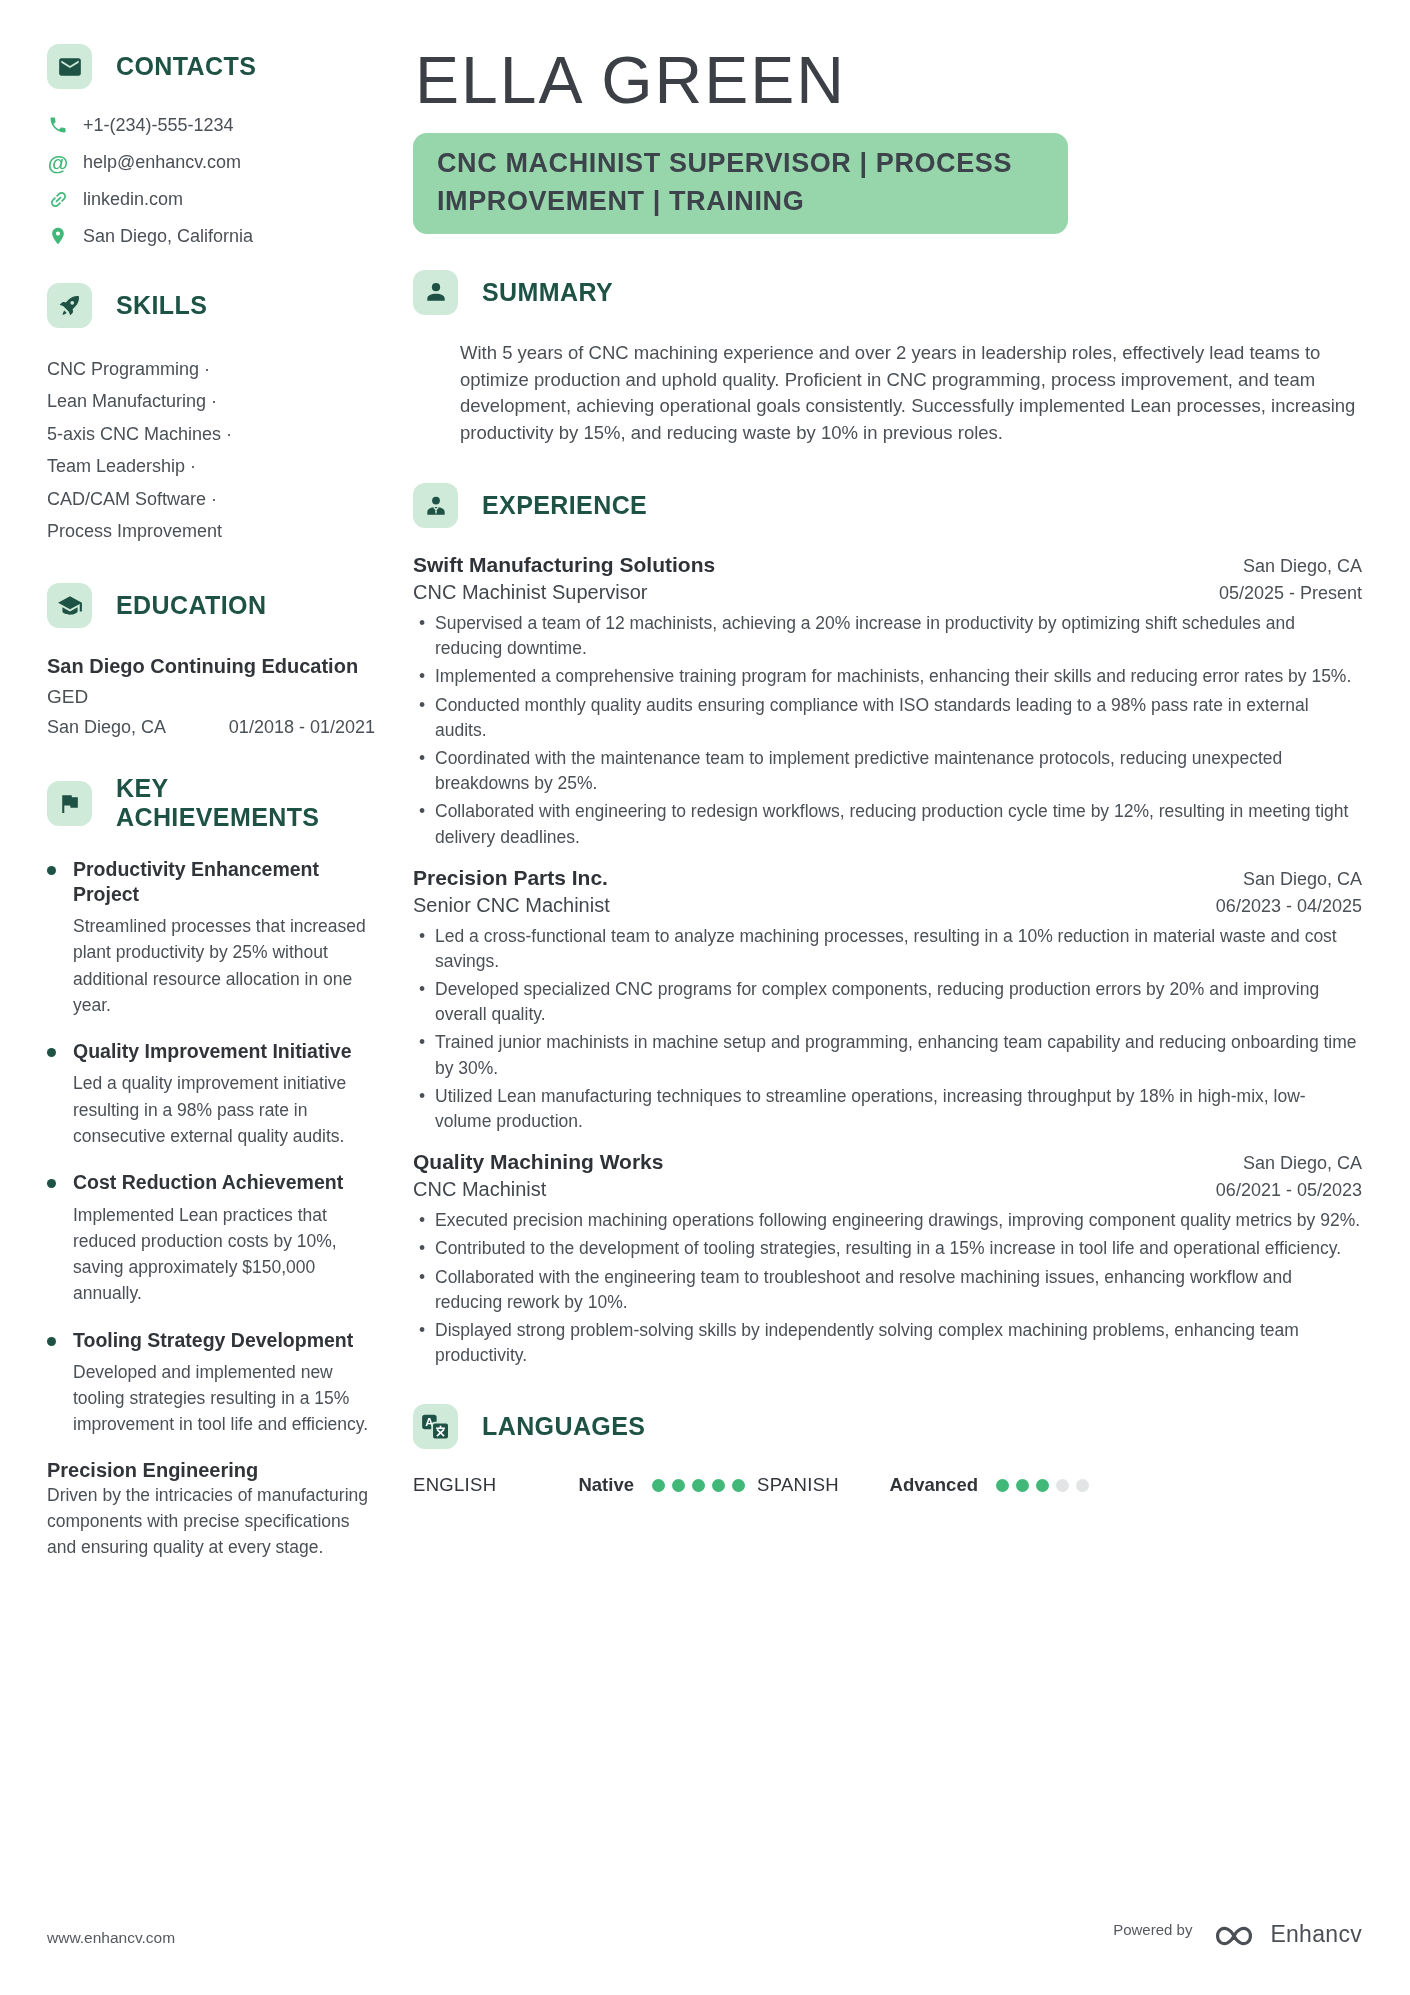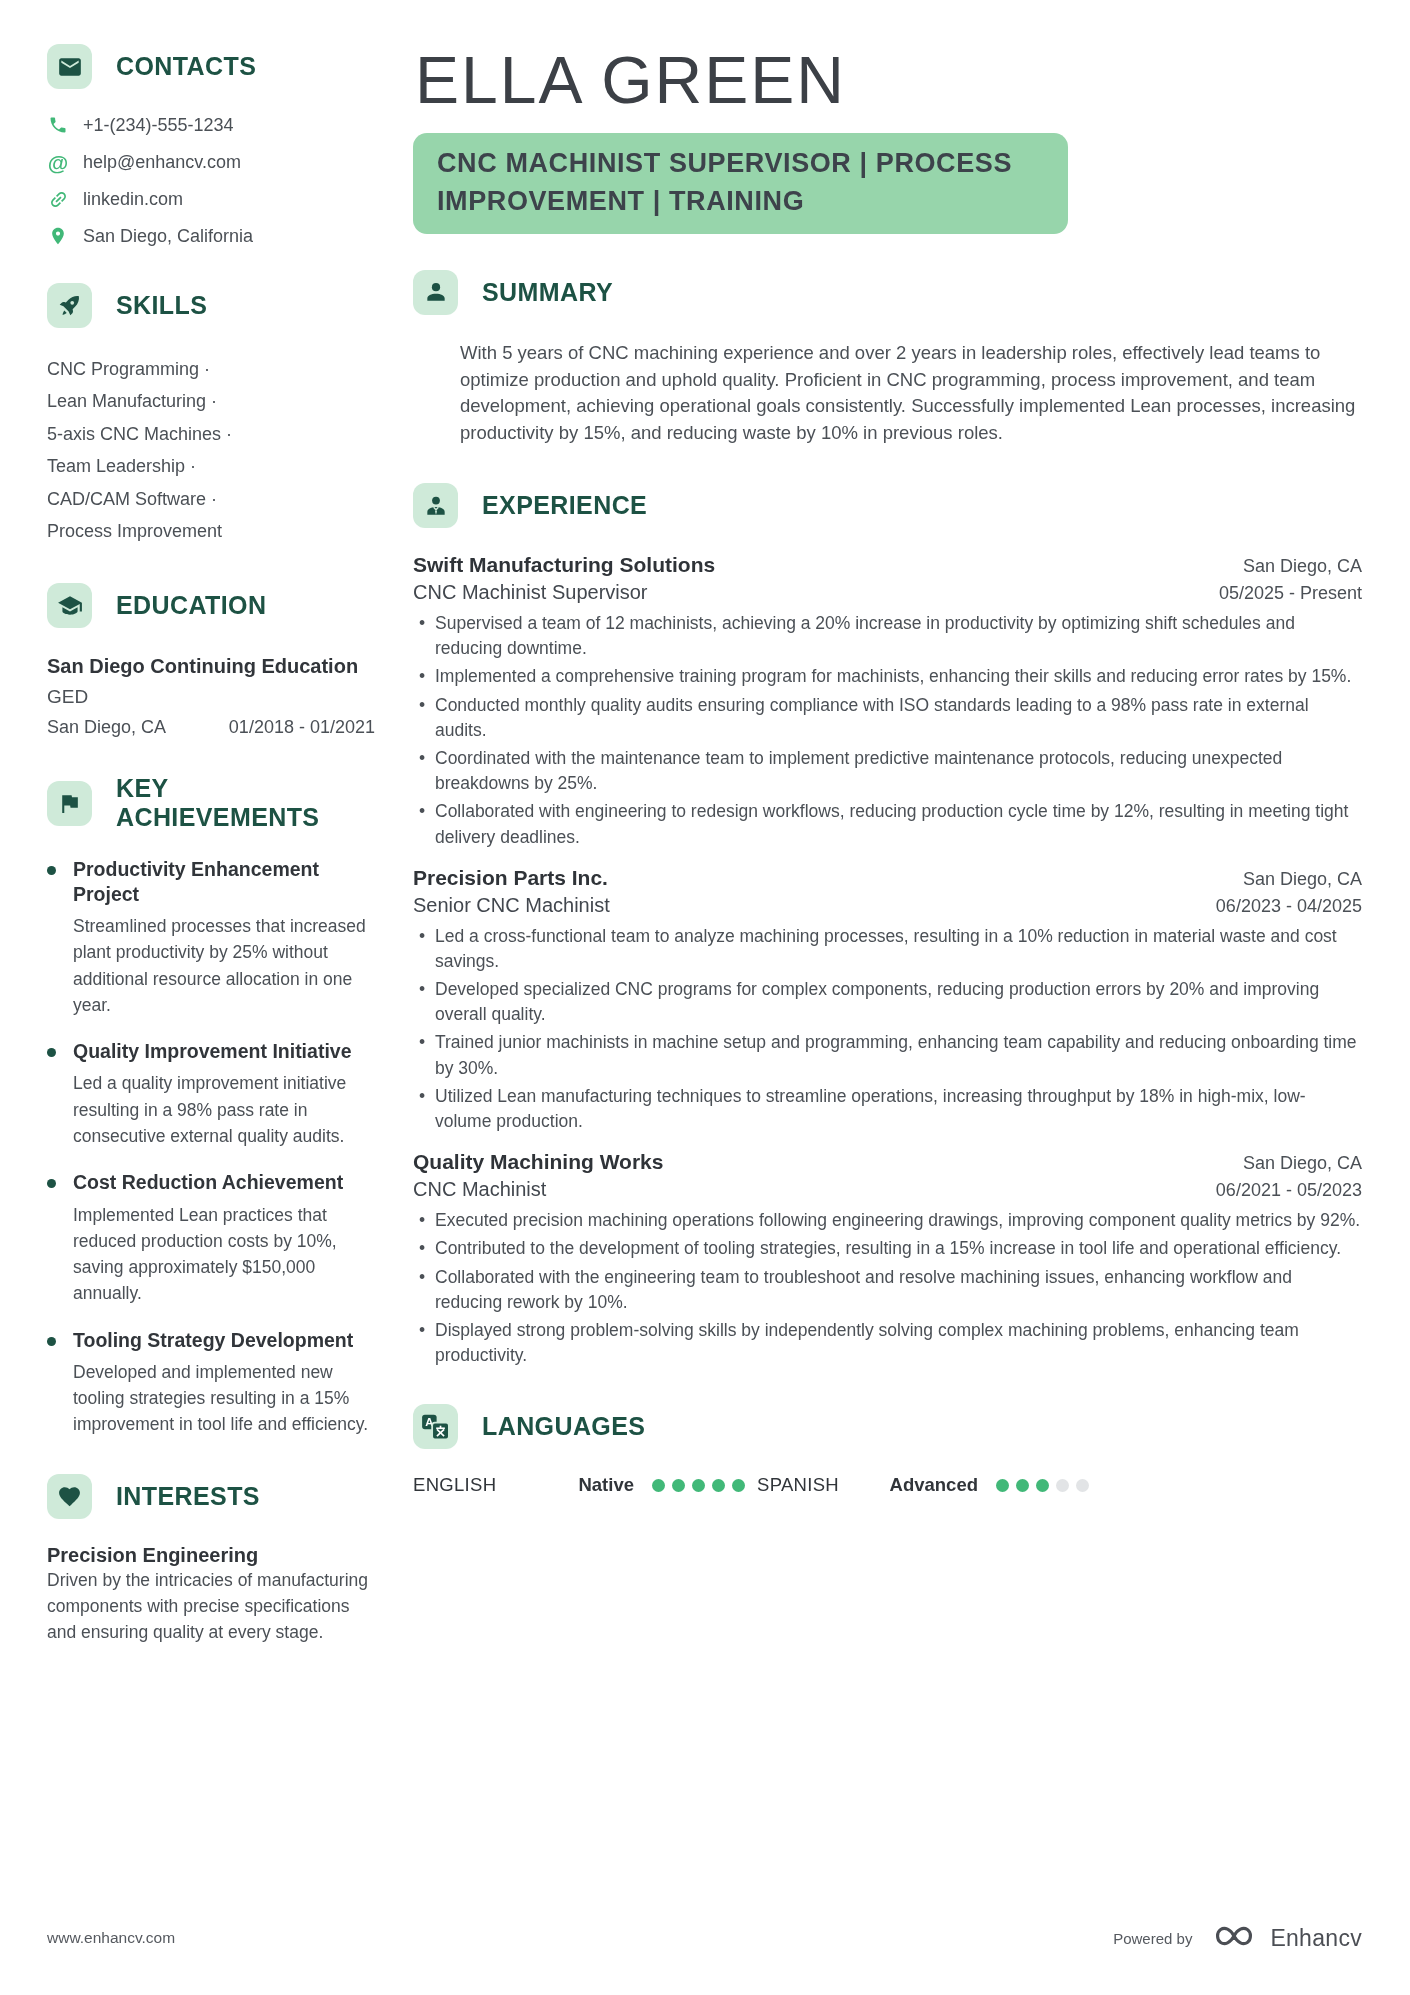--- a/index.html
+++ b/index.html
@@ -72,21 +72,21 @@
   .lang-right{display:flex;align-items:center;gap:18px;}
   .lang-level{font-size:18.5px;font-weight:700;color:var(--dark);}
   .dots{display:flex;gap:7px;}
   .dot{width:13px;height:13px;border-radius:50%;}
   .dot[data-variant="filled"]{background:var(--accent);}
   .dot[data-variant="empty"]{background:var(--dot-empty);}
 
   
   .footer{position:absolute;left:47px;right:48px;bottom:40px;display:flex;justify-content:space-between;align-items:center;}
   .footer-url{font-size:15.5px;color:#55595f;}
-  .footer-right{display:flex;align-items:center;gap:13px;}
+  .footer-right{display:flex;align-items:flex-start;gap:13px;}
   .powered{font-size:15px;color:#55595f;margin-right:6px;}
   .brand{font-size:23px;color:#4b4e54;font-weight:500;letter-spacing:.3px;}
 </style>
 </head>
 <body>
 
 <div class="page">
   <div class="columns">
 
     <div class="left">
@@ -202,28 +202,20 @@
 
           <div class="ach-item">
             <span class="ach-dot"></span>
             <div>
               <div class="ach-title">Tooling Strategy Development</div>
               <div class="ach-desc">Developed and implemented new tooling strategies resulting in a 15% improvement in tool life and efficiency.</div>
             </div>
           </div>
         </div>
 
-      <div class="sec-head">
-        <div class="icon-box">
-          <svg width="25" height="25" viewBox="0 0 24 24">
-              <path fill="#1d5244" d="M12 21.35l-1.45-1.32C5.4 15.36 2 12.28 2 8.5 2 5.42 4.42 3 7.5 3c1.74 0 3.41.81 4.5 2.09C13.09 3.81 14.76 3 16.5 3 19.58 3 22 5.42 22 8.5c0 3.78-3.4 6.86-8.55 11.54L12 21.35z"></path>
-            </svg>
-        </div>
-        <div class="sec-title">INTERESTS</div>
-      </div>
       <div>
         <div class="int-title">Precision Engineering</div>
         <div class="int-desc">Driven by the intricacies of manufacturing components with precise specifications and ensuring quality at every stage.</div>
       </div>
     </div>
 
     <div class="right">
 
       <div class="name">ELLA GREEN</div>
       <div class="title-pill">CNC MACHINIST SUPERVISOR | PROCESS IMPROVEMENT | TRAINING</div>

